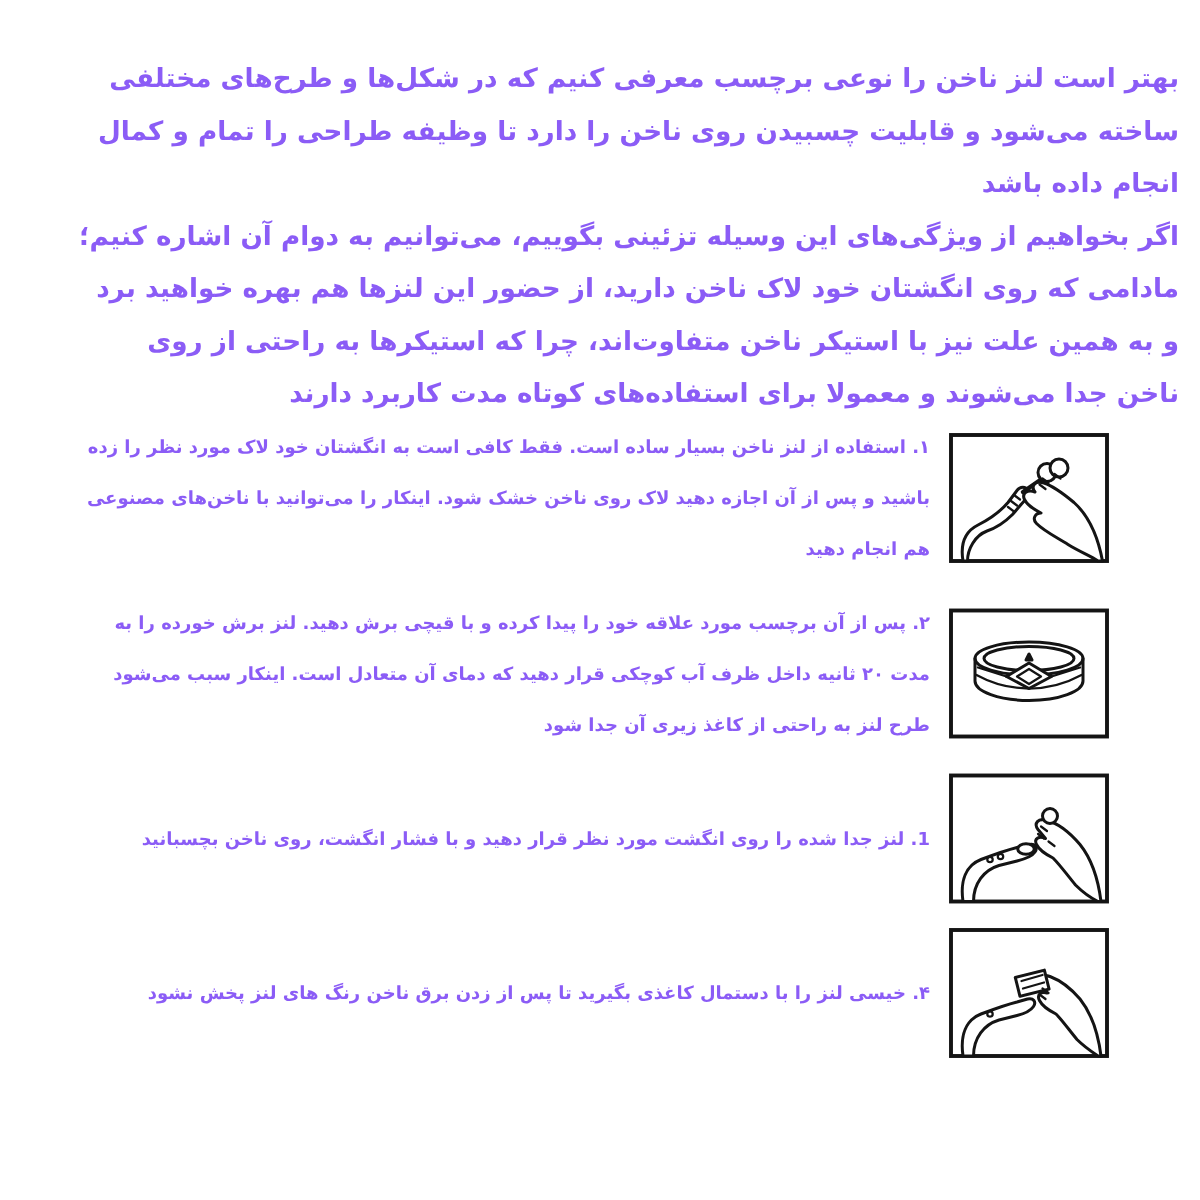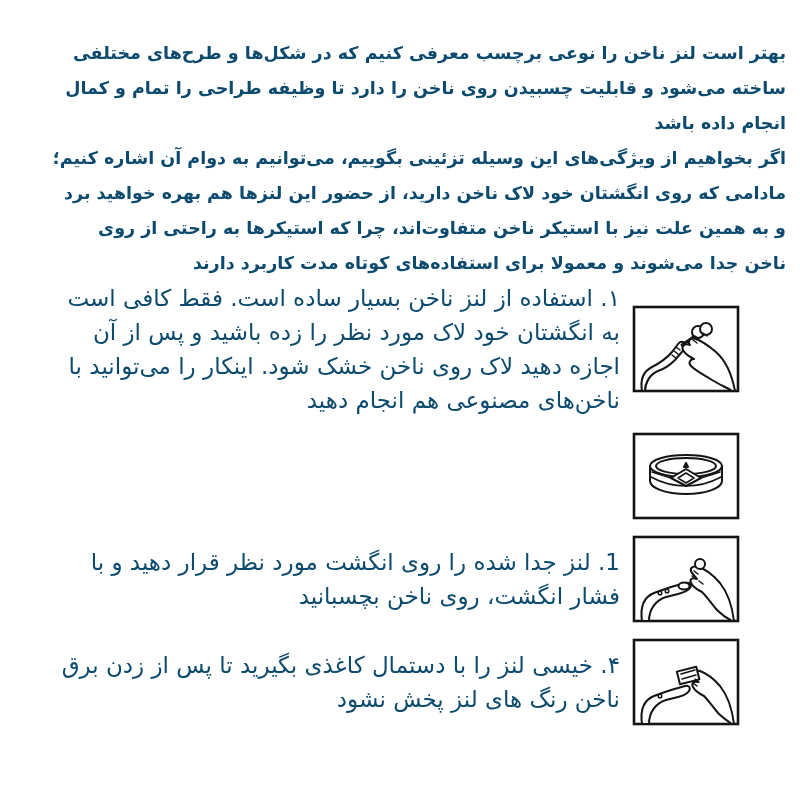--- a/index.html
+++ b/index.html
@@ -3,21 +3,21 @@
 <meta charset="utf-8">
 <style>
   * { box-sizing: border-box; }
   html, body { margin: 0; padding: 0; background: #ffffff; }
   .page {
     position: relative;
     width: 800px;
     height: 800px;
     margin: 0 auto;
     background: #ffffff;
-    color: #0c4a6e;
+    color: #8b5cf6;
     direction: rtl;
     font-family: "DejaVu Sans", "Liberation Sans", sans-serif;
     overflow: hidden;
   }
   .intro {
     padding: 36px 14px 0 52px;
     font-size: 17.5px;
     line-height: 35px;
     font-weight: 600;
     text-align: right;
@@ -34,23 +34,23 @@
   .step-row {
     display: flex;
     align-items: center;
     gap: 12px;
     margin-bottom: 15px;
   }
   .step-figure { margin: 0; flex: 0 0 auto; }
   .step-illustration { display: block; width: 108px; height: 88px; }
   .step-text {
     flex: 1;
-    font-size: 23px;
+    font-size: 12px;
     line-height: 34px;
-    font-weight: 400;
+    font-weight: 700;
     text-align: right;
   }
   .line-art { stroke: #141414; stroke-width: 2; fill: none; stroke-linecap: round; stroke-linejoin: round; }
   .line-art .fill-white { fill: #ffffff; }
   .line-art .thin { stroke-width: 1.5; }
   .frame { fill: none; stroke: #141414; stroke-width: 2.6; }
 </style>
 </head>
 <body>
 
@@ -91,20 +91,21 @@
             <ellipse cx="54" cy="34" rx="30" ry="8"></ellipse>
             <path d="M18,34 L18,49 C18,56 34,62 54,62 C74,62 90,56 90,49 L90,34"></path>
             <path class="thin" d="M19,45 C30,51 43,54 54,54 C65,54 78,51 89,45"></path>
             <path class="thin" d="M20,40 L39,46 M88,40 L69,46"></path>
             <path class="fill-white" d="M54,37 L69,46 L54,54 L39,46 Z"></path>
             <path class="thin" d="M54,41 L62,46 L54,51 L46,46 Z"></path>
             <path d="M52,35 L56,35 L54,31 Z" fill="#141414"></path>
           </g>
         </svg>
       </figure>
+      <div class="step-text">۲. پس از آن برچسب مورد علاقه خود را پیدا کرده و با قیچی برش دهید. لنز برش خورده را به مدت ۲۰ ثانیه داخل ظرف آب کوچکی قرار دهید که دمای آن متعادل است. اینکار سبب می‌شود طرح لنز به راحتی از کاغذ زیری آن جدا شود</div>
     </div>
 
     <div class="step-row">
       <figure class="step-figure">
         <svg class="step-illustration" viewBox="0 0 108 88" xmlns="http://www.w3.org/2000/svg">
           <rect class="frame" x="2" y="2" width="104" height="84"></rect>
           <g class="line-art">
             <path class="fill-white" d="M10,86 C8,72 12,62 22,58 C30,55 38,52 46,50 L54,48 C58,47 60,50 58,53 C56,56 50,58 46,59 L34,62 C24,65 17,74 17,86 Z"></path>
             <circle class="thin" cx="28" cy="58" r="1.8"></circle>
             <circle class="thin" cx="35" cy="56" r="1.8"></circle>

